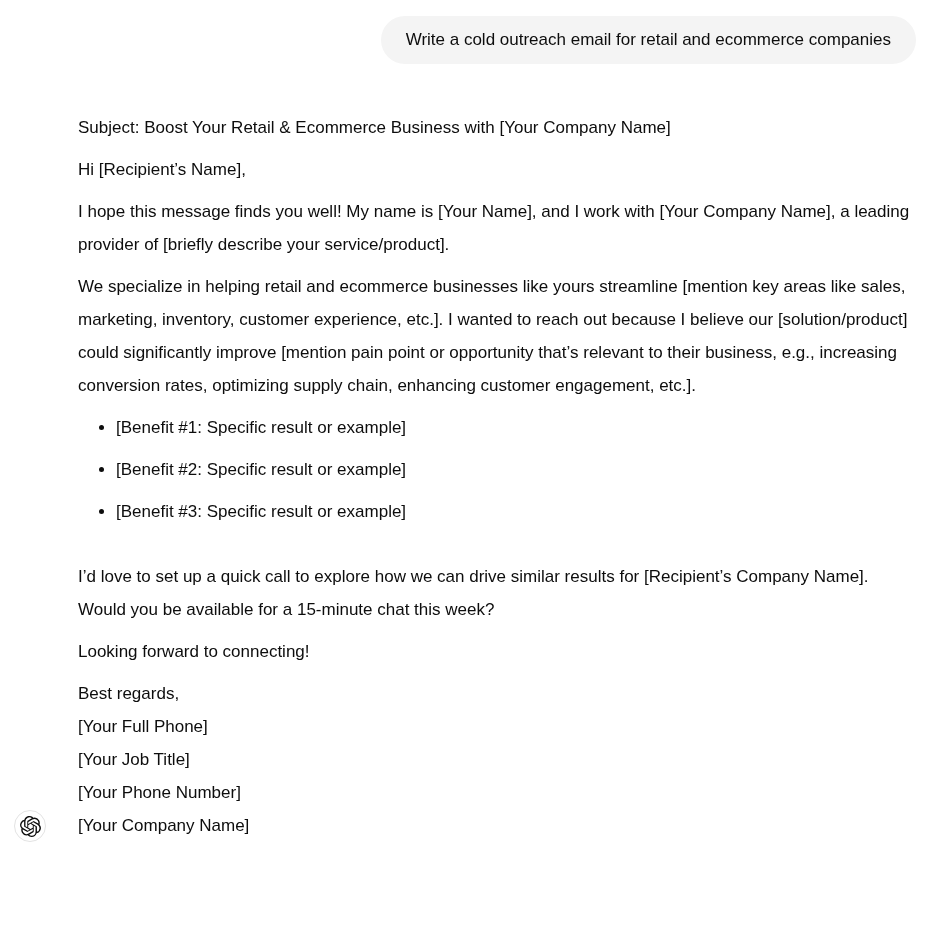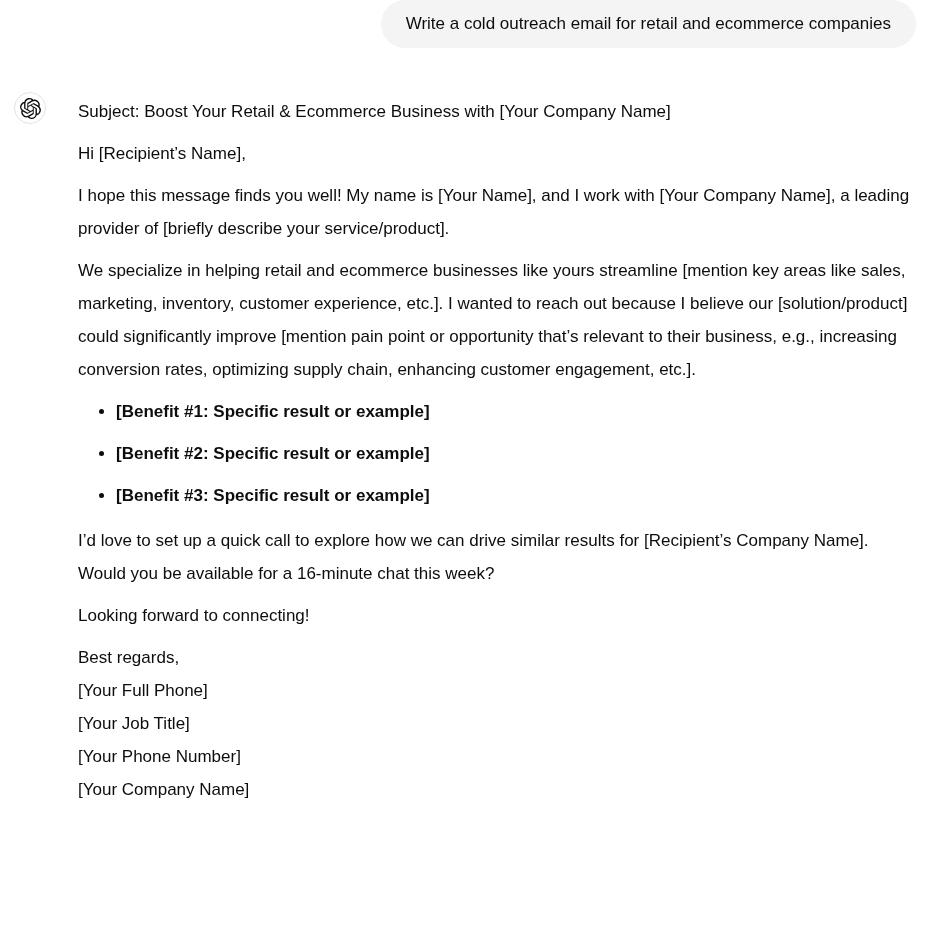--- a/index.html
+++ b/index.html
@@ -16,36 +16,37 @@
   .page {
     position: relative;
     width: 936px;
     height: 952px;
     background: #ffffff;
   }
   
   .user-row {
     display: flex;
     justify-content: flex-end;
+    padding-top: 16px;
     padding-right: 20px;
   }
   .user-bubble {
     max-width: 640px;
     background: #f4f4f4;
     border-radius: 24px;
     padding: 12px 25px;
     font-size: 17px;
     line-height: 24px;
     color: #0d0d0d;
     white-space: nowrap;
   }
   
   .assistant-row {
     display: flex;
-    align-items: flex-start;
+    align-items: flex-end;
     margin-top: 44px;
     padding-left: 14px;
   }
   .avatar {
     flex: none;
     width: 32px;
     height: 32px;
     border: 1px solid #e3e3e3;
     border-radius: 50%;
     background: #ffffff;
@@ -64,24 +65,23 @@
     margin-top: 3px;
     width: 836px;
     font-size: 17px;
     line-height: 33px;
     color: #0d0d0d;
   }
   .content p {
     margin: 0 0 9px 0;
   }
   .content ul {
-    margin: 0 0 12px 0;
+    margin: 0 0 32px 0;
     padding: 0 0 0 38px;
     list-style: disc;
-    font-weight: bold;
   }
   .content li {
     margin: 0 0 9px 0;
     line-height: 33px;
   }
   .content li:last-child { margin-bottom: 0; }
   .signature div {
     line-height: 33px;
   }
 </style>
@@ -107,21 +107,21 @@
     <div class="content">
       <p>Subject: Boost Your Retail &amp; Ecommerce Business with [Your Company Name]</p>
       <p>Hi [Recipient’s Name],</p>
       <p>I hope this message finds you well! My name is [Your Name], and I work with [Your Company Name], a leading provider of [briefly describe your service/product].</p>
       <p>We specialize in helping retail and ecommerce businesses like yours streamline [mention key areas like sales, marketing, inventory, customer experience, etc.]. I wanted to reach out because I believe our [solution/product] could significantly improve [mention pain point or opportunity that’s relevant to their business, e.g., increasing conversion rates, optimizing supply chain, enhancing customer engagement, etc.].</p>
       <ul>
         <li>[Benefit #1: Specific result or example]</li>
         <li>[Benefit #2: Specific result or example]</li>
         <li>[Benefit #3: Specific result or example]</li>
       </ul>
-      <p>I’d love to set up a quick call to explore how we can drive similar results for [Recipient’s Company Name]. Would you be available for a 16-minute chat this week?</p>
+      <p>I’d love to set up a quick call to explore how we can drive similar results for [Recipient’s Company Name]. Would you be available for a 15-minute chat this week?</p>
       <p>Looking forward to connecting!</p>
       <div class="signature">
         <div>Best regards,</div>
         <div>[Your Full Phone]</div>
         <div>[Your Job Title]</div>
         <div>[Your Phone Number]</div>
         <div>[Your Company Name]</div>
       </div>
     </div>
 

